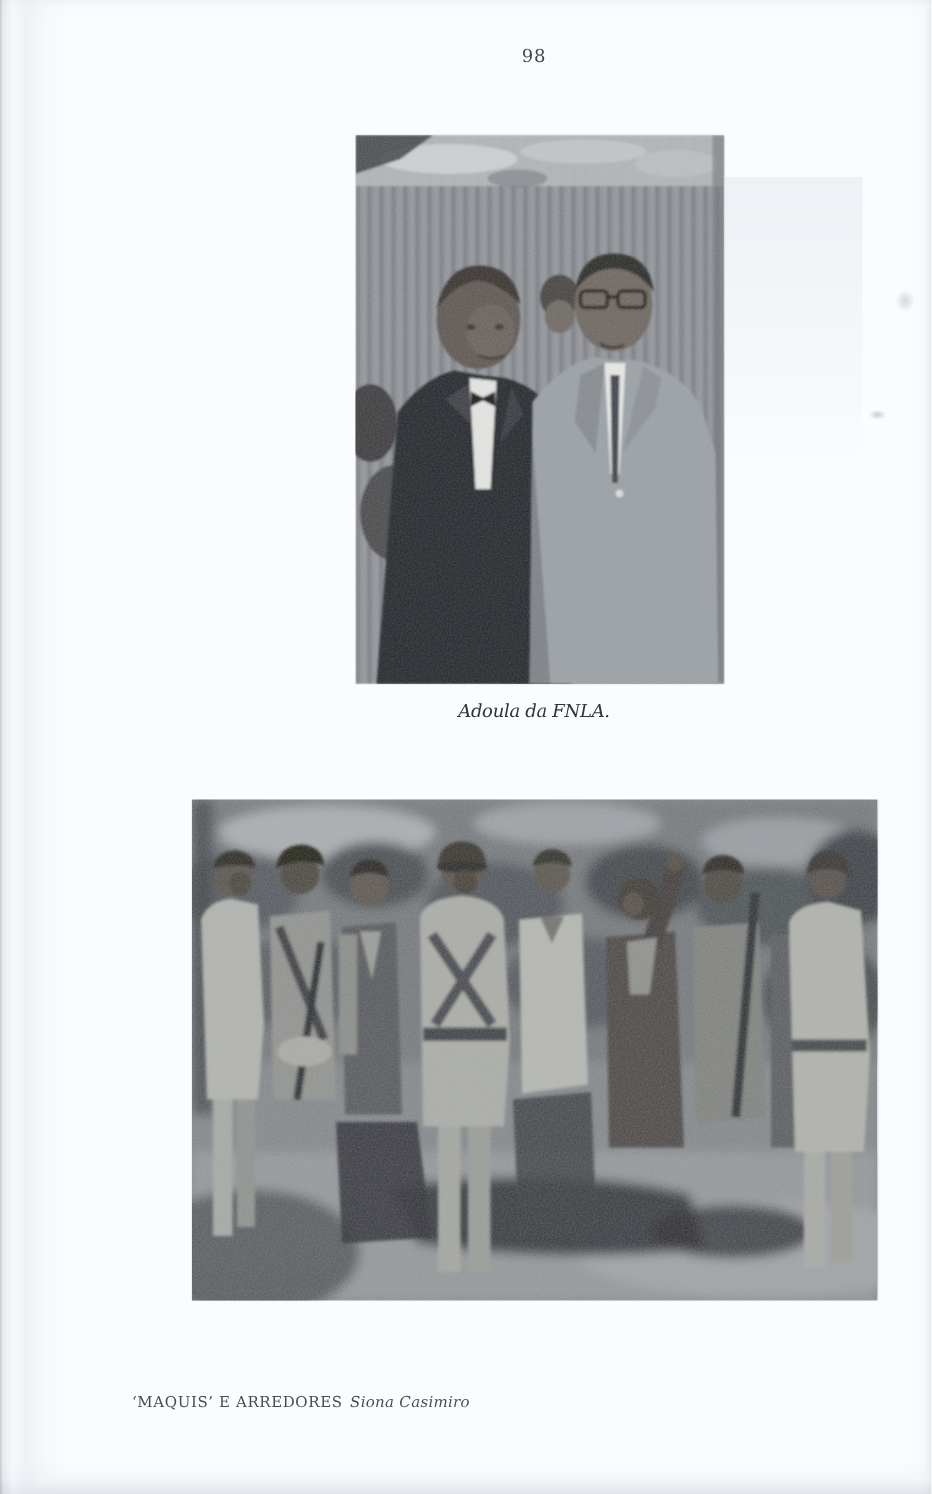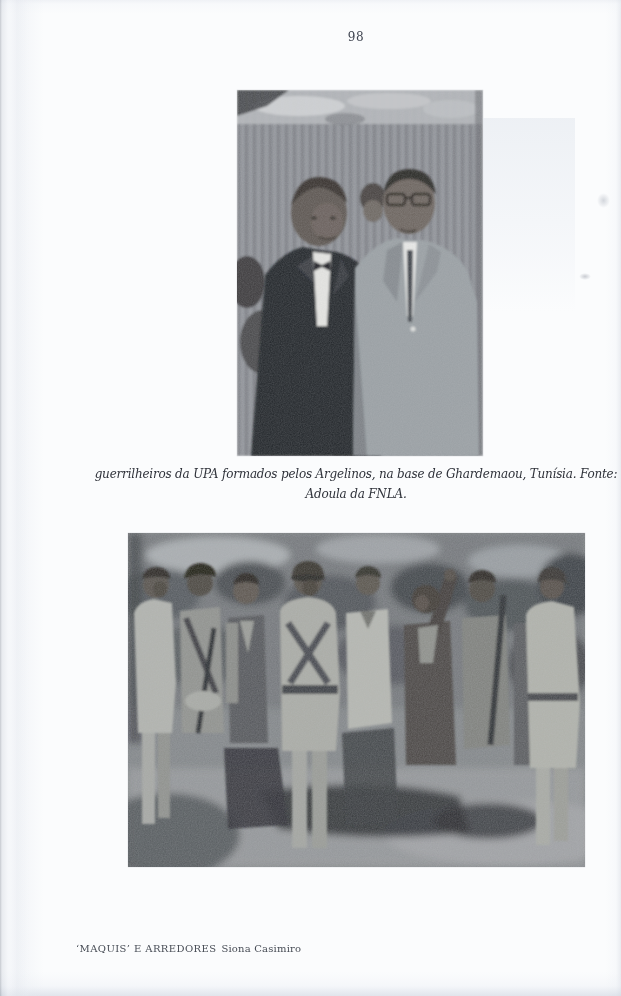--- a/index.html
+++ b/index.html
@@ -13,22 +13,22 @@
       linear-gradient(180deg, rgba(222,226,234,.40) 0px, rgba(238,241,246,.25) 4px, rgba(255,255,255,0) 14px),
       linear-gradient(270deg, rgba(206,211,221,.40) 0px, rgba(236,239,244,.25) 5px, rgba(255,255,255,0) 16px),
       #fbfcfd;
     text-align: right;
   }
   .textcol{position:absolute;left:76px;width:560px;display:flex;flex-direction:column;align-items:center;}
   #folio{top:30px;font-size:12px;color:#3f4450;letter-spacing:.5px;}
   #caption{top:464px;font-style:italic;font-size:12px;line-height:20px;color:#2f323a;letter-spacing:-.2px;}
   #caption .cap-line{white-space:nowrap;}
   #running-footer{top:930px;font-size:10px;color:#474c55;flex-direction:row;gap:5px;align-items:baseline;}
-  #running-footer .ftitle{letter-spacing:.4px;}
-  #running-footer .fauthor{letter-spacing:.2px;margin-top:13px;}
+  #running-footer .ftitle{letter-spacing:.4px;margin-left:12px;}
+  #running-footer .fauthor{font-style:italic;letter-spacing:.2px;}
   .photo{position:absolute;box-shadow:0 0 1px rgba(90,95,105,.4);}
   .photo svg{display:block;width:100%;height:100%;}
   #photo-top{left:237px;top:90px;width:246px;height:366px;}
   #photo-bottom{left:128px;top:533px;width:457px;height:334px;}
   #tone-patch{position:absolute;left:483px;top:118px;width:92px;height:195px;
     background:linear-gradient(180deg, rgba(226,231,238,.55), rgba(235,238,244,.30) 70%, rgba(255,255,255,0));}
   .smudge{position:absolute;border-radius:50%;}
   #smudge-1{left:597px;top:193px;width:13px;height:15px;opacity:.45;
     background:radial-gradient(closest-side, rgba(125,133,150,.7), rgba(125,133,150,0));}
   #smudge-2{left:579px;top:273px;width:12px;height:7px;opacity:.4;
@@ -109,21 +109,20 @@
       </g>
       <rect width="246" height="366" filter="url(#grainT)" opacity=".35"></rect>
     </svg>
   </figure>
 
   <div id="tone-patch"></div>
   <div id="smudge-1" class="smudge"></div>
   <div id="smudge-2" class="smudge"></div>
 
   <div id="caption" class="textcol">
-    <div class="cap-line">guerrilheiros da UPA formados pelos Argelinos, na base de Ghardemaou, Tunísia. Fonte:</div>
     <div class="cap-line">Adoula da FNLA.</div>
   </div>
 
   <figure id="photo-bottom" class="photo" style="margin:0" aria-label="Black-and-white photograph: group of uniformed UPA guerrilla fighters standing in a line outdoors in front of bushes">
     <svg viewBox="0 0 457 334" preserveAspectRatio="none">
       <defs>
         <filter id="softB">
             <feGaussianBlur stdDeviation="1"></feGaussianBlur>
           </filter>
         <filter id="foliB">

